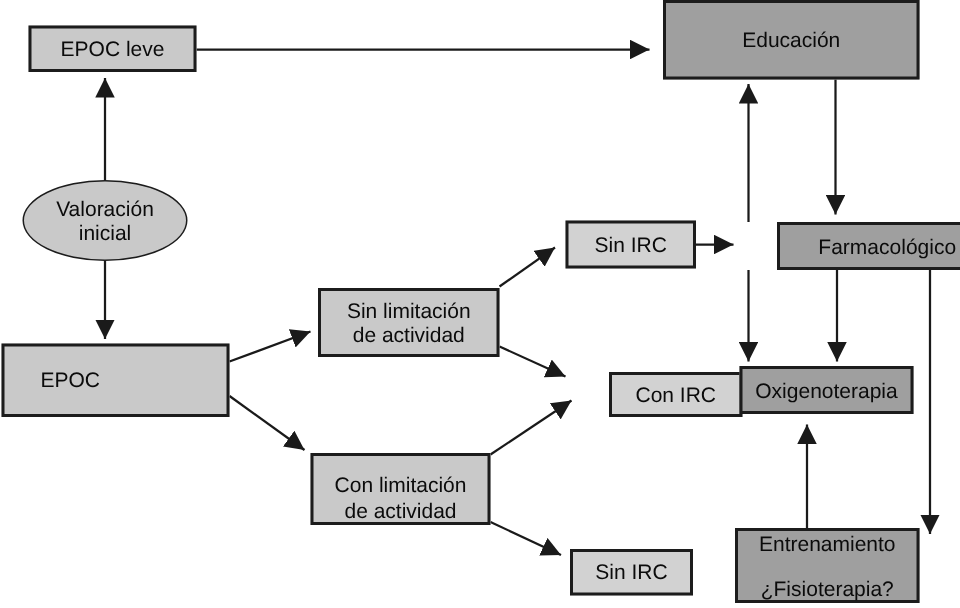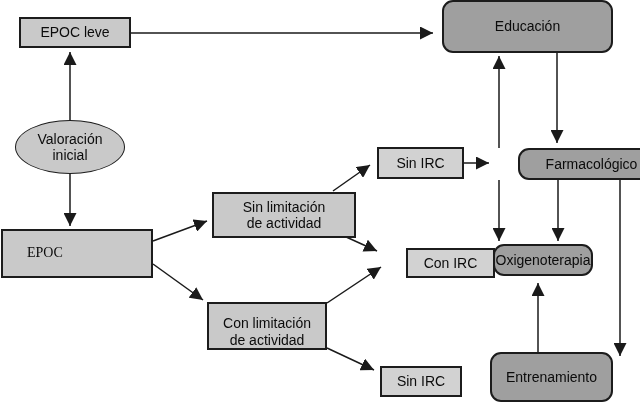--- a/index.html
+++ b/index.html
@@ -14,21 +14,21 @@
   .arrows .ah{fill:var(--line,#1a1a1a);}
   .box{
     position:absolute;box-sizing:border-box;z-index:2;
     border:2px solid #1c1c1c;
     display:flex;flex-direction:column;justify-content:center;align-items:center;
     font-size:14px;line-height:16.5px;text-align:center;
   }
   .box span{display:block;white-space:nowrap;}
   .light{background:var(--light-box,#c9c9c9);}
   .lighter{background:var(--irc-box,#d2d2d2);justify-content:center;}
-  .dark{background:var(--dark-box,#9f9f9f);border-radius:11px;}
+  .dark{background:var(--dark-box,#9f9f9f);}
   .ellipse{border-radius:50%;border-width:1.5px;}
   .left-align{align-items:flex-start;text-align:left;padding-left:24px;}
 </style>
 </head>
 <body>
 
 <div class="stage">
 
   <svg class="arrows" width="640" height="405" viewBox="0 0 640 405">
     <defs>
@@ -60,25 +60,25 @@
 
   <div class="box dark" style="left:442px;top:0px;width:171px;height:53px;">
     <span>Educación</span>
   </div>
 
   <div class="box light ellipse" style="left:15px;top:120px;width:110px;height:54px;">
     <span>Valoración</span>
     <span>inicial</span>
   </div>
 
-  <div class="box light left-align" style="left:1px;top:229px;width:152px;height:49px;font-family:Liberation Serif, serif;">
+  <div class="box light left-align" style="left:1px;top:229px;width:152px;height:49px;">
     <span>EPOC</span>
   </div>
 
-  <div class="box light" style="left:212px;top:192px;width:144px;height:46px;">
+  <div class="box light" style="left:212px;top:192px;width:121px;height:46px;">
     <span>Sin limitación</span>
     <span>de actividad</span>
   </div>
 
   <div class="box light" style="left:207px;top:302px;width:120px;height:48px;justify-content:flex-end;">
     <span>Con  limitación</span>
     <span>de actividad</span>
   </div>
 
   <div class="box lighter" style="left:377px;top:147px;width:87px;height:32px;">
@@ -90,21 +90,22 @@
   </div>
 
   <div class="box lighter" style="left:380px;top:366px;width:82px;height:31px;">
     <span>Sin IRC</span>
   </div>
 
   <div class="box dark" style="left:492px;top:148px;width:147px;height:32px;margin-left:26px;">
     <span>Farmacológico</span>
   </div>
 
-  <div class="box dark" style="left:493px;top:244px;width:100px;height:32px;">
+  <div class="box dark" style="left:493px;top:244px;width:116px;height:32px;">
     <span>Oxigenoterapia</span>
   </div>
 
-  <div class="box dark" style="left:490px;top:352px;width:123px;height:50px;">
+  <div class="box dark" style="left:490px;top:352px;width:123px;height:50px;justify-content:space-between;">
     <span>Entrenamiento</span>
+    <span>¿Fisioterapia?</span>
   </div>
 
 </div>
 
 </body></html>

